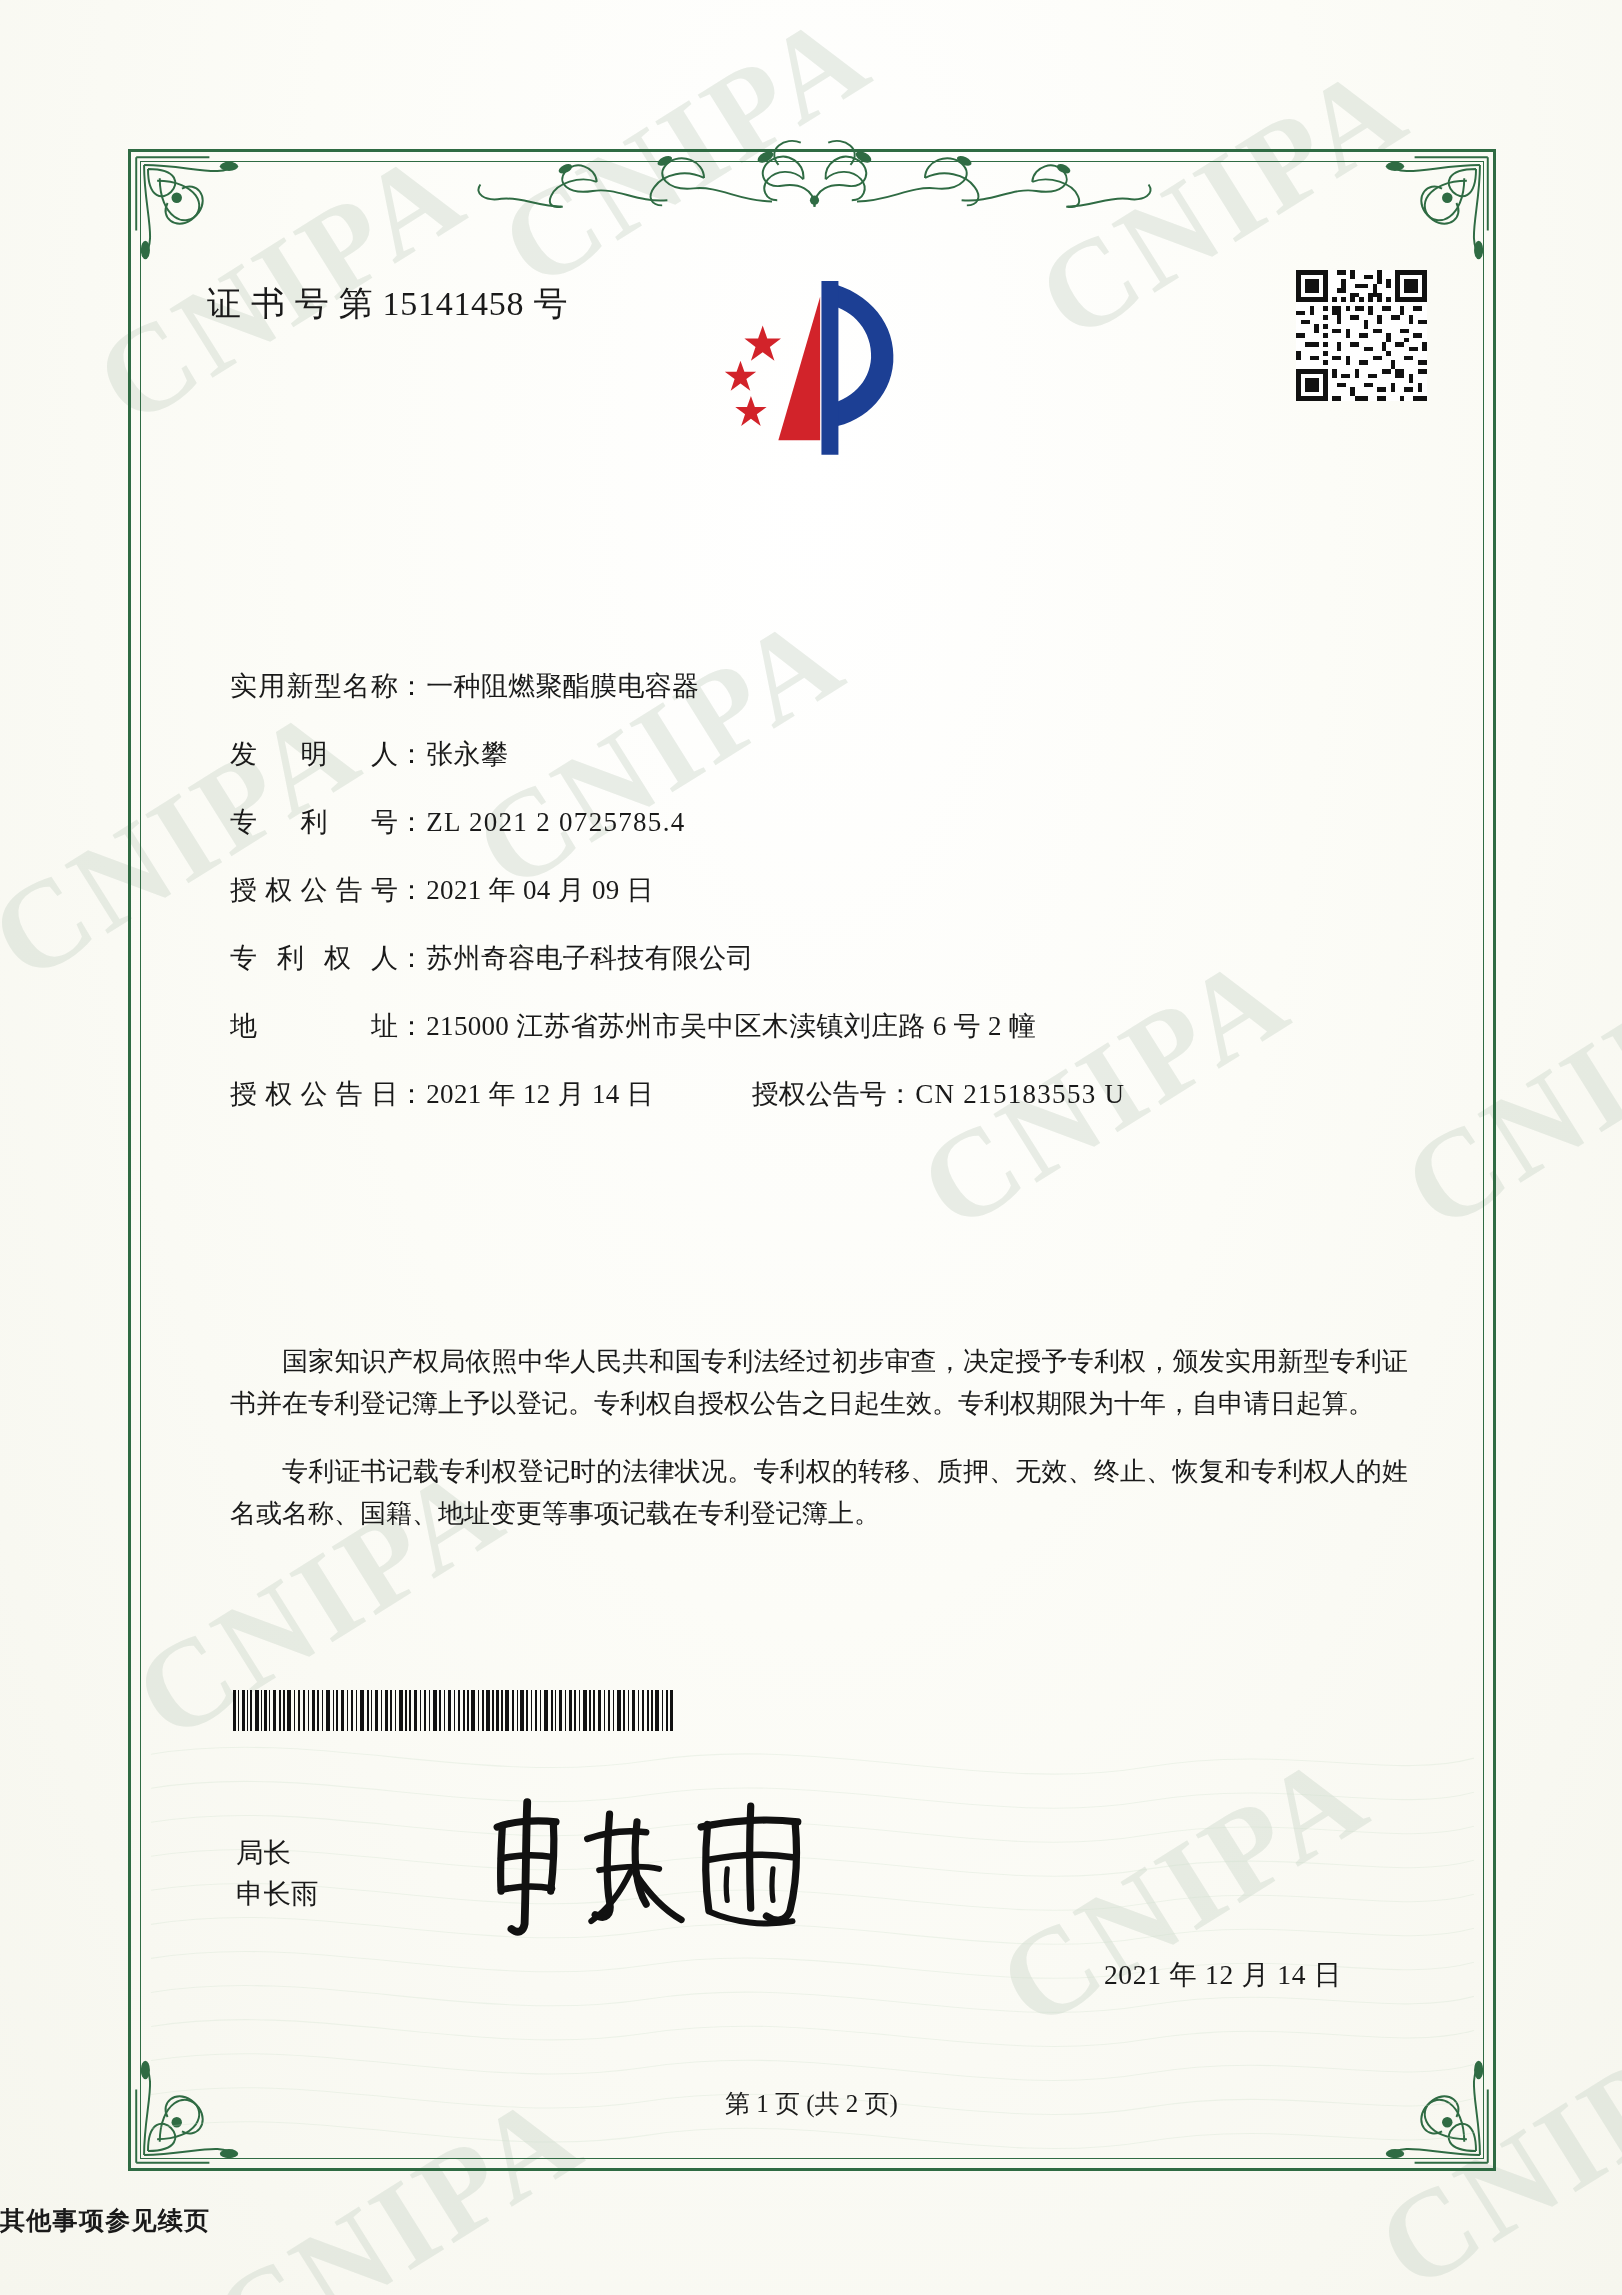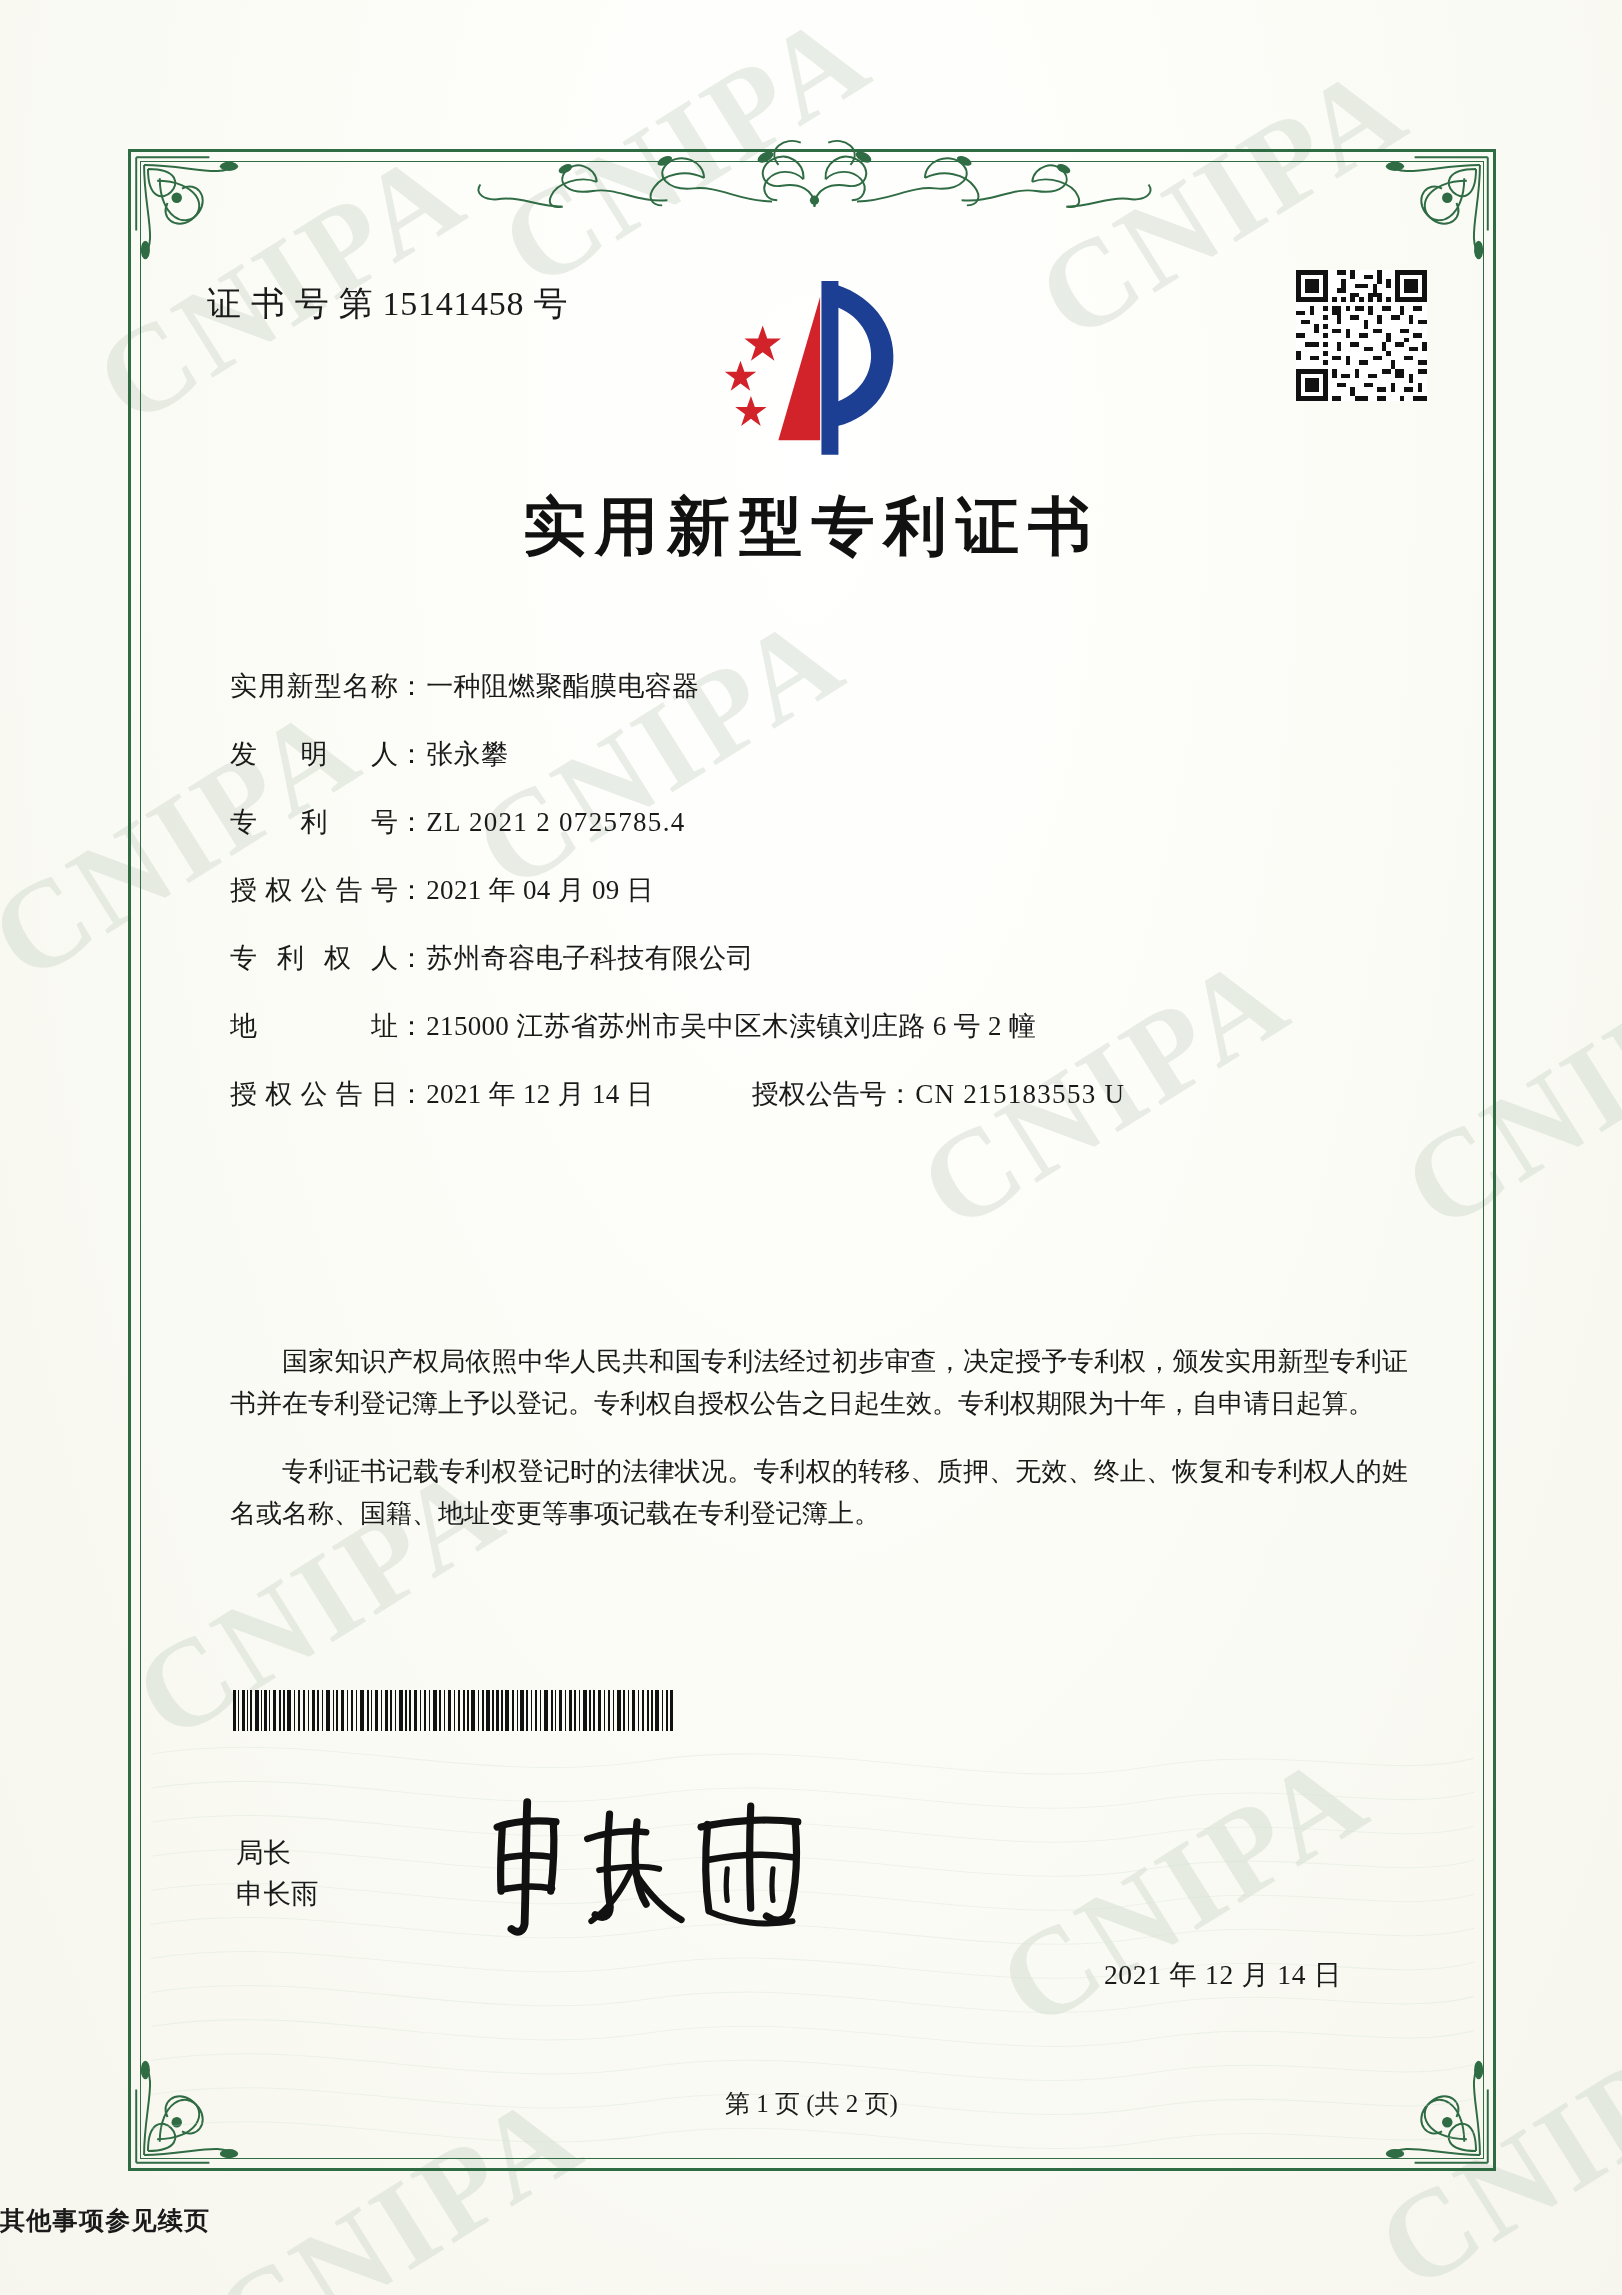--- a/index.html
+++ b/index.html
@@ -478,21 +478,20 @@
 
     <path d="M184 30 L184 250 L120 250 Z" fill="#d2232a"></path>
 
     <g fill="#d2232a">
       <path d="M96 74 l7 20 21 0 -17 13 7 21 -18 -13 -18 13 7 -21 -17 -13 21 0 z"></path>
       <path d="M62 128 l6 17 18 0 -15 11 6 18 -15 -11 -15 11 6 -18 -15 -11 18 0 z"></path>
       <path d="M78 182 l6 17 18 0 -15 11 6 18 -15 -11 -15 11 6 -18 -15 -11 18 0 z"></path>
     </g>
   </svg>
 
-  <div class="main-title">实用新型专利证书</div>
 
   <div class="fields">
     <div class="frow">
       <span class="flabel w6">实用新型名称</span>
       <span class="fcolon">：</span>
       <span class="fval">一种阻燃聚酯膜电容器</span>
     </div>
     <div class="frow">
       <span class="flabel w5">发明人</span>
       <span class="fcolon">：</span>

